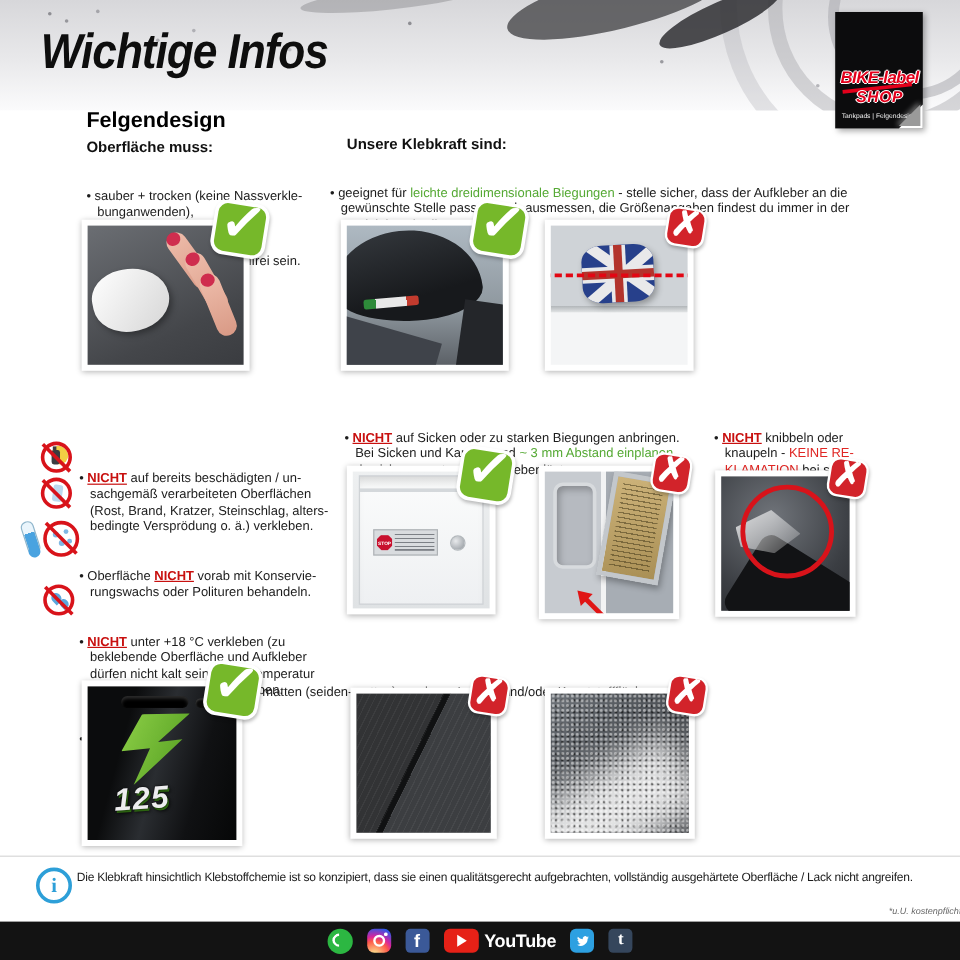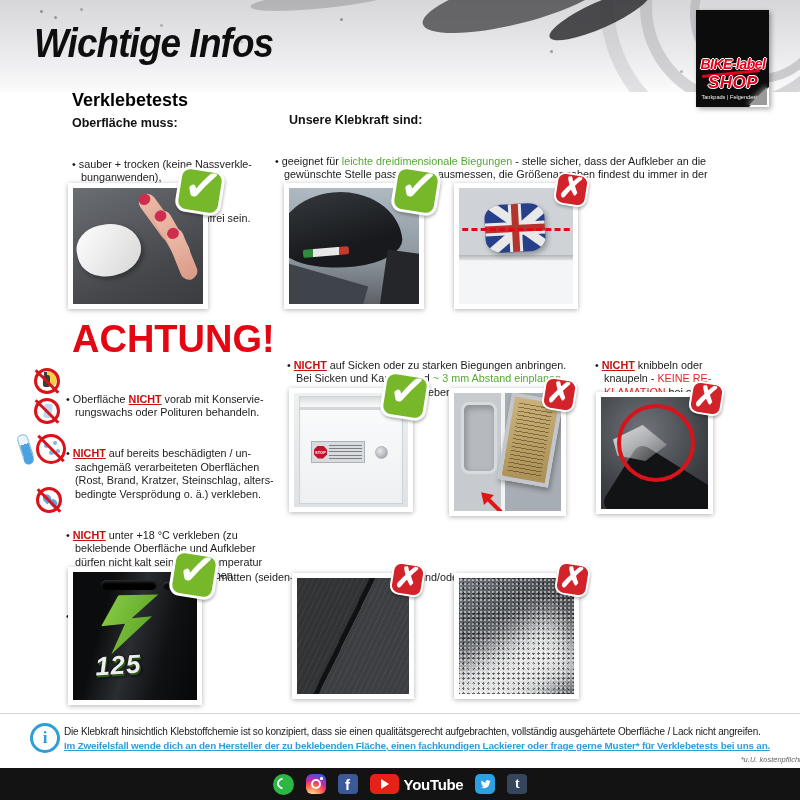--- a/index.html
+++ b/index.html
@@ -20,21 +20,21 @@
           box-shadow:14px 6px 0 #97979c, 40px -2px 0 #a5a5aa, 120px 14px 0 #b0b0b5, 300px 8px 0 #8e8e93,
                      510px 40px 0 #9a9a9f, 640px 60px 0 #b5b5ba, 200px 30px 0 #c0c0c5, 90px 22px 0 #adadb2;}
   .title{position:absolute;left:34px;top:20px;margin:0;font-size:41px;font-weight:bold;font-style:italic;
          color:#0e0e0e;letter-spacing:-1px;transform:scaleX(.9);transform-origin:left center;white-space:nowrap;}
   .logo{position:absolute;left:696px;top:10px;width:73px;height:97px;background:#0c0c0d;z-index:6;
         box-shadow:2px 2px 5px rgba(0,0,0,.35);}
   .logo-brand{position:absolute;left:4px;top:46px;width:66px;text-align:center;font-size:14px;font-weight:bold;
               font-style:italic;color:#e3001b;letter-spacing:-.5px;
               text-shadow:-1px 0 #fff,1px 0 #fff,0 -1px #fff,0 1px #fff;}
   .logo-swoosh{position:absolute;left:6px;top:62px;width:58px;height:2.5px;background:#e3001b;transform:rotate(-6deg);}
-  .logo-shop{position:absolute;left:4px;top:63px;width:66px;text-align:center;font-size:17px;font-weight:bold;
+  .logo-shop{position:absolute;left:4px;top:63px;width:66px;text-align:center;font-size:13px;font-weight:bold;
              font-style:italic;color:#e3001b;letter-spacing:.5px;
              text-shadow:-1px 0 #fff,1px 0 #fff,0 -1px #fff,0 1px #fff;}
   .logo-tag{position:absolute;left:2px;top:84px;width:69px;text-align:center;font-size:5.6px;color:#f2f2f2;}
   .logo-curl{position:absolute;right:0;bottom:0;width:0;height:0;
              border-style:solid;border-width:0 0 20px 20px;
              border-color:transparent transparent #ffffff transparent;filter:drop-shadow(-2px -2px 2px rgba(255,255,255,.35));}
   .logo-curl::before{content:"";position:absolute;left:-20px;top:0px;width:0;height:0;border-style:solid;
              border-width:0 0 18px 18px;border-color:transparent transparent #9a9a9a transparent;}
   
   .hs{position:absolute;margin:0;font-size:18px;font-weight:bold;color:#000;white-space:nowrap;}
@@ -196,21 +196,21 @@
     <h1 class="title">Wichtige Infos</h1>
   </div>
   <div class="logo">
     <div class="logo-brand">BIKE-label</div>
     <div class="logo-swoosh"></div>
     <div class="logo-shop">SHOP</div>
     <div class="logo-tag">Tankpads | Felgendesign</div>
     <div class="logo-curl"></div>
   </div>
 
-  <h2 class="hs" style="left:72px;top:90px;">Verklebetests</h2>
+  <h2 class="hs" style="left:72px;top:90px;">Felgendesign</h2>
   <h3 class="h2s" style="left:72px;top:116px;">Oberfläche muss:</h3>
   <div class="txt" style="left:72px;top:131px;">
     <p class="b"><span>sauber + trocken (keine Nassverkle-
 bunganwenden),</span></p>
     <p class="b"><span>fett-, öl-, wachs- und silikonfrei sein.</span></p>
   </div>
 
   <h3 class="h2s" style="left:289px;top:113px;">Unsere Klebkraft sind:</h3>
   <div class="txt" style="left:275px;top:128px;">
     <p class="b"><span>geeignet für </span><span class="grn">leichte dreidimensionale Biegungen</span><span> - stelle sicher, dass der Aufkleber an die
@@ -253,21 +253,20 @@
         <div class="crh"></div>
         <div class="crv"></div>
       </div>
       <div class="dash"></div>
     </div>
     <span class="badge bad">
         <i>✗</i>
       </span>
   </div>
 
-  <h2 class="achtung-title">ACHTUNG!</h2>
 
   <div class="pi" style="left:34px;top:368px;">
     <div class="inner">
         <div class="spray-bg"></div>
         <div class="spray-can"></div>
       </div>
     <div class="ring"></div>
       <div class="bar"></div>
   </div>
   <div class="pi" style="left:34px;top:398px;">
@@ -293,26 +292,26 @@
   <div class="pi" style="left:36px;top:487px;">
     <div class="inner">
       <span class="drop" style="left:4px;top:4px;"></span>
       <span class="drop" style="left:11px;top:9px;width:7px;height:8px;"></span>
     </div>
     <div class="ring"></div>
       <div class="bar"></div>
   </div>
 
   <div class="txt" style="left:66px;top:366px;">
-    <p class="b"><span>Oberfläche </span><span class="nicht">NICHT</span><span> vorab mit Konservie-
-rungswachs oder Polituren behandeln.</span></p>
     <p class="b"><span></span><span class="nicht">NICHT</span><span> auf bereits beschädigten / un-
 sachgemäß verarbeiteten Oberflächen
 (Rost, Brand, Kratzer, Steinschlag, alters-
 bedingte Versprödung o. ä.) verkleben.</span></p>
+    <p class="b"><span>Oberfläche </span><span class="nicht">NICHT</span><span> vorab mit Konservie-
+rungswachs oder Polituren behandeln.</span></p>
     <p class="b"><span></span><span class="nicht">NICHT</span><span> unter +18 °C verkleben (zu
 beklebende Oberfläche und Aufkleber
 dürfen nicht kalt sein!) - die Temperatur
 muss mind. 24h konstant bleiben.</span></p>
     <p class="b"><span></span><span class="nicht">NICHT</span><span> nass verkleben.</span></p>
   </div>
 
   <div class="txt" style="left:287px;top:332px;">
     <p class="b"><span class="nicht">NICHT</span><span> auf Sicken oder zu starken Biegungen anbringen.
 Bei Sicken und Kanten rund </span><span class="grn">~ 3 mm Abstand einplanen</span><span>,
@@ -393,21 +392,20 @@
       <div class="dots"></div>
     </div>
     <span class="badge bad">
         <i>✗</i>
       </span>
   </div>
 
   <div class="divider"></div>
   <div class="info-icon">i</div>
   <div class="info1">Die Klebkraft hinsichtlich Klebstoffchemie ist so konzipiert, dass sie einen qualitätsgerecht aufgebrachten, vollständig ausgehärtete Oberfläche / Lack nicht angreifen.</div>
-  <div class="info2">Im Zweifelsfall wende dich an den Hersteller der zu beklebenden Fläche, einen fachkundigen Lackierer oder frage gerne Muster* für Verklebetests bei uns an.</div>
   <div class="footnote">*u.U. kostenpflichtig</div>
 
   <div class="footer">
     <div class="sic wa">
         <div class="wa-ph"></div>
       </div>
     <div class="sic ig">
         <div class="ig-lens"></div>
         <div class="ig-dot"></div>
       </div>

